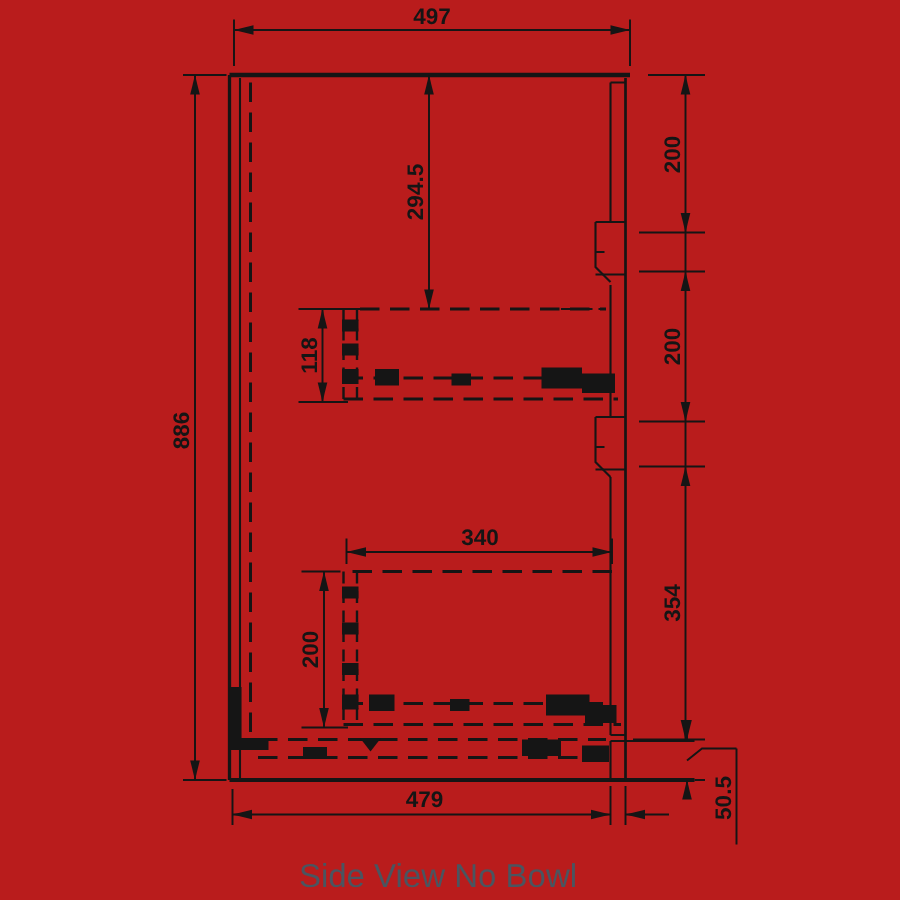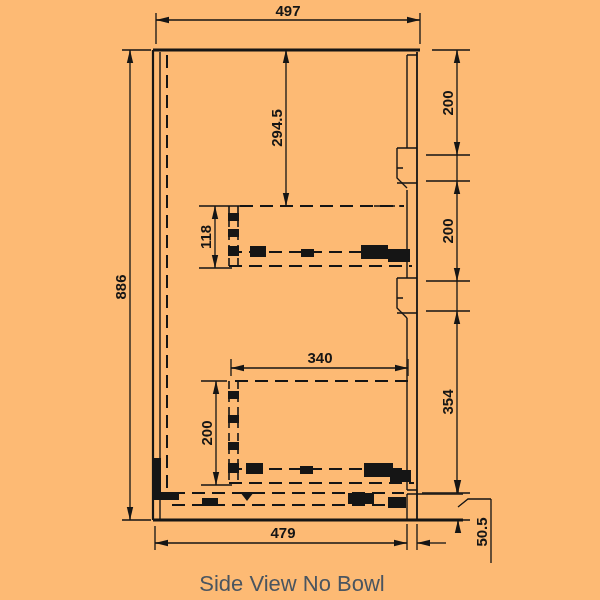--- a/index.html
+++ b/index.html
@@ -1,16 +1,16 @@
 <!DOCTYPE html>
 <html><head>
 <meta charset="utf-8">
 <style>
   html,body{margin:0;padding:0;background:#ffffff;width:600px;height:600px;overflow:hidden;}
-  #stage{position:relative;width:600px;height:600px;background:#fdba74;}
+  #stage{position:relative;width:600px;height:600px;background:#b91c1c;}
   svg{display:block;}
   .solid{stroke:#151515;fill:none;}
   .dim{stroke:#151515;fill:none;stroke-width:1.3;}
   .hid{stroke:#151515;fill:none;stroke-width:2;stroke-dasharray:13 7;}
   .hid2{stroke:#151515;fill:none;stroke-width:1.6;stroke-dasharray:8 5;}
   .cdot{stroke:#151515;fill:none;stroke-width:1.3;stroke-dasharray:14 4 3 4;}
   .hw{fill:#151515;stroke:none;}
   .dimtxt{font-family:"Liberation Sans",sans-serif;font-weight:bold;font-size:15px;fill:#151515;}
   .cap{font-family:"Liberation Sans",sans-serif;font-size:22px;fill:#4a5560;}
 </style>

